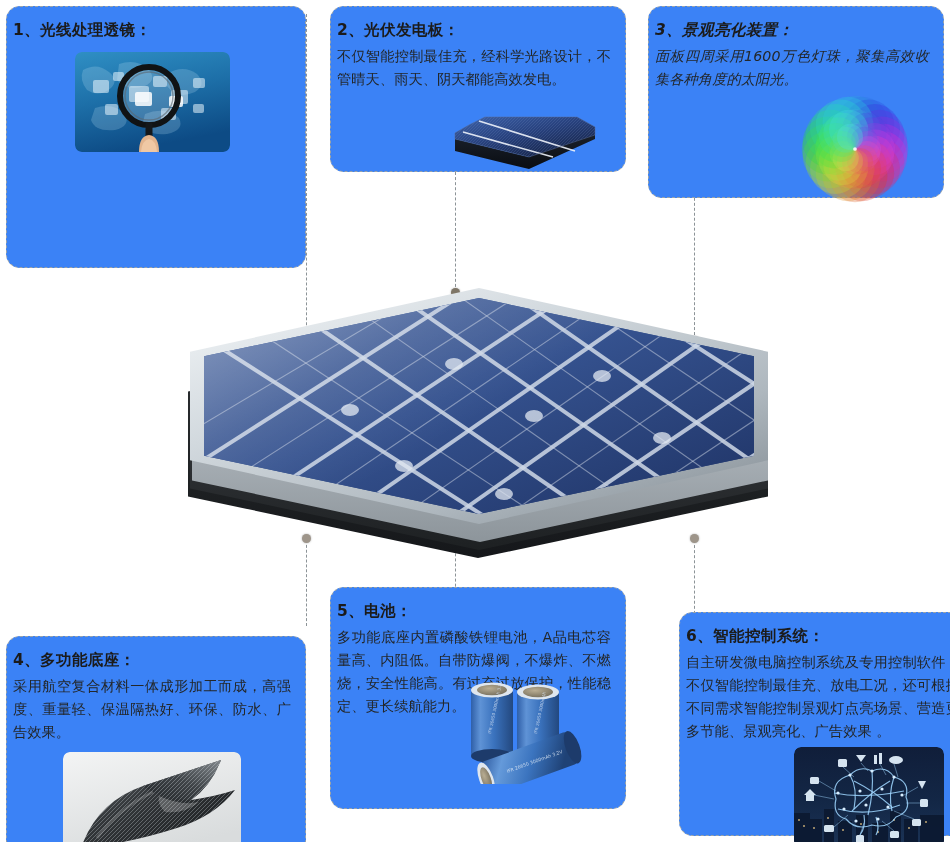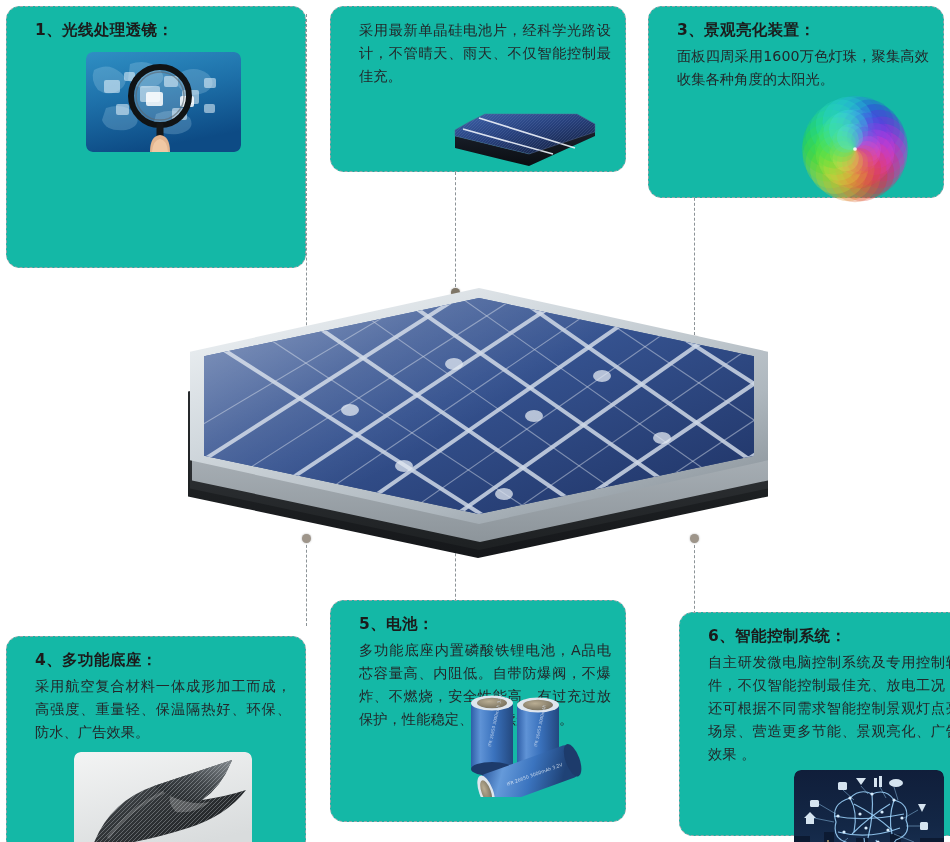--- a/index.html
+++ b/index.html
@@ -9,25 +9,25 @@
     background:#ffffff;
     font-family:"DejaVu Sans","Liberation Sans",sans-serif;
     position:relative;overflow:hidden;
     -webkit-font-smoothing:antialiased;
   }
   #stage{position:absolute;left:0;top:0;width:950px;height:842px;}
 
   
   .card{
     position:absolute;
-    background:#14b8a6;
+    background:#3b82f6;
     border:1.5px dashed #9aa3a8;
     border-radius:14px;
     box-sizing:border-box;
-    padding:12px 14px 10px 28px;
+    padding:12px 14px 10px 6px;
   }
   .card .title{
     font-size:15.5px;
     font-weight:bold;
     color:#1b1b1b;
     letter-spacing:.4px;
     margin:0 0 3px 0;
     line-height:1.5;
   }
   .card .body{
@@ -41,23 +41,23 @@
   .card .shot{
     margin-top:9px;
     border-radius:7px;
     overflow:hidden;
     position:relative;
   }
 
   
   #card1{left:6px;  top:6px;   width:300px; height:262px;}
   #card2{left:330px;top:6px;   width:296px; height:166px;}
-  #card3{left:648px;top:6px;   width:296px; height:192px;}
+  #card3{left:648px;top:6px;   width:296px; height:192px;font-style:italic;}
   #card4{left:6px;  top:612px; width:300px; height:224px;margin-top:24px;}
-  #card5{left:330px;top:600px; width:296px; height:222px;}
+  #card5{left:330px;top:587px; width:296px; height:222px;}
   #card6{left:679px;top:612px; width:296px; height:224px;}
 
   
   .vline{position:absolute;border-left:1.6px dashed #8c9397;}
   .hline{position:absolute;border-top:1.6px dashed #8c9397;}
   .dot{position:absolute;width:9px;height:9px;border-radius:50%;
        background:#7e7566;box-shadow:0 0 2px rgba(0,0,0,.35);}
   .dot.light{background:#9e958a;}
 
   
@@ -220,21 +220,22 @@
         <circle cx="74" cy="44" r="24" fill="none" stroke="#5a6570" stroke-width="1.5" stroke-opacity="0.6"></circle>
         <rect x="70.5" y="70" width="7" height="26" rx="2" fill="#14181b"></rect>
 
         <path d="M64,100 q0,-16 10,-17 q10,1 10,17 z" fill="#e2b48e"></path>
         <path d="M66,100 q1,-12 8,-13 q7,1 8,13 z" fill="#f0c8a4"></path>
       </svg>
     </div>
   </div>
 
   <div class="card" id="card2">
-    <p class="body">采用最新单晶硅电池片，经科学光路设计，不管晴天、雨天、不仅智能控制最佳充。</p>
+    <p class="title">2、光伏发电板：</p>
+    <p class="body">不仅智能控制最佳充，经科学光路设计，不管晴天、雨天、阴天都能高效发电。</p>
     <div class="shot" style="width:160px;height:80px;margin:4px 6px 0 auto;">
       <svg class="pic" viewBox="0 0 160 80" width="160" height="80">
         <defs>
           <linearGradient id="cell-top" x1="0.1" y1="0" x2="0.9" y2="1">
             <stop offset="0" stop-color="#3b5fa6"></stop>
             <stop offset="0.45" stop-color="#27407c"></stop>
             <stop offset="1" stop-color="#141f3d"></stop>
           </linearGradient>
           <linearGradient id="cell-side" x1="0" y1="0" x2="0" y2="1">
             <stop offset="0" stop-color="#1d2430"></stop>

